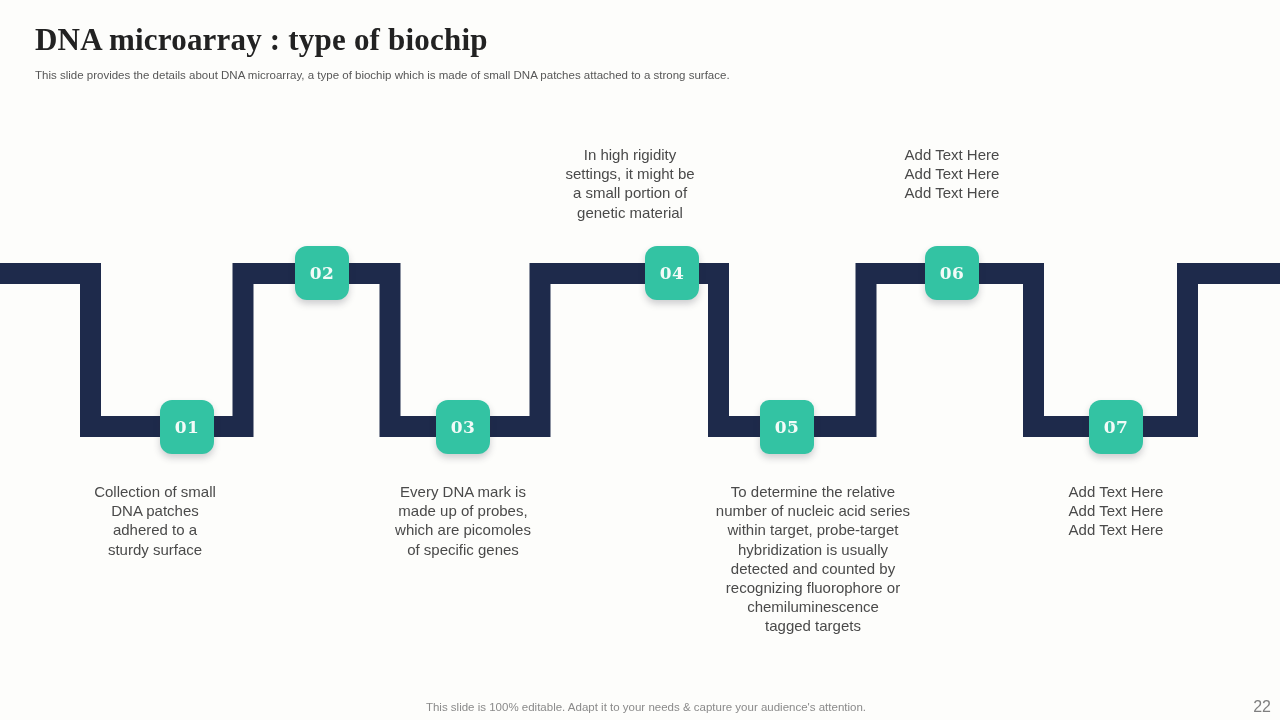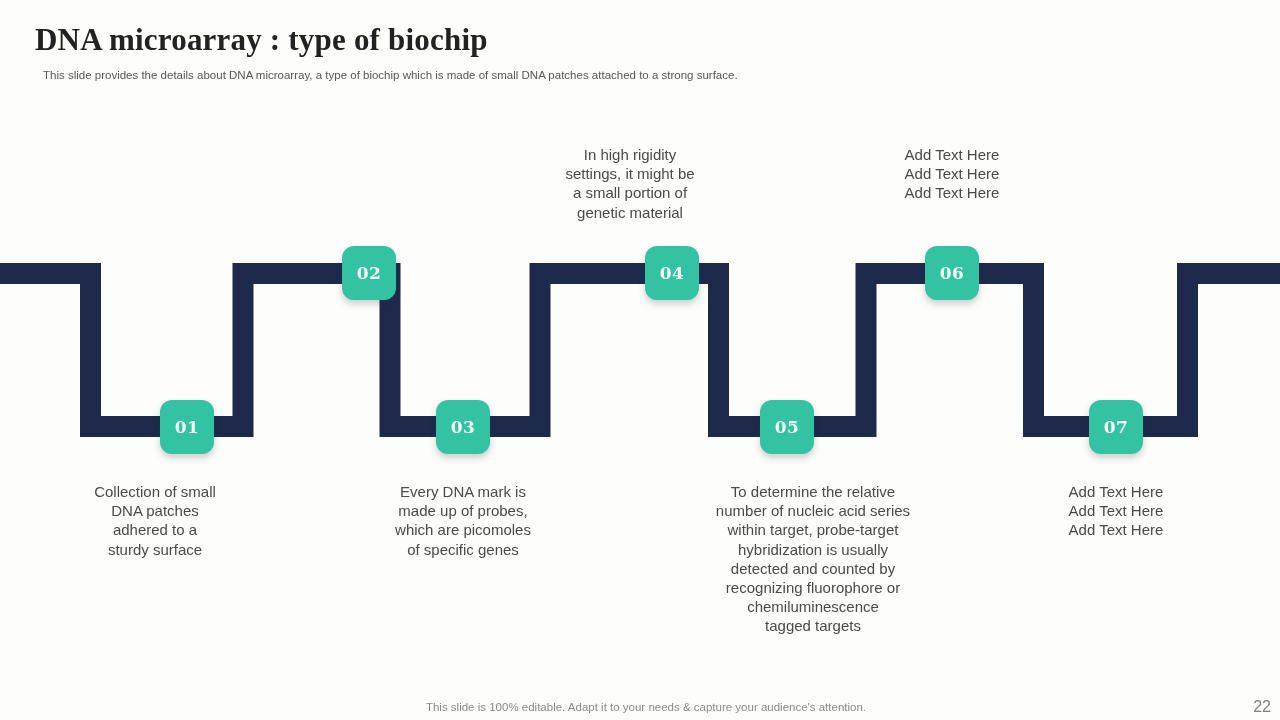--- a/index.html
+++ b/index.html
@@ -22,21 +22,20 @@
     color: #222222;
     letter-spacing: 0.2px;
     white-space: nowrap;
   }
   .subtitle {
     position: absolute;
     left: 35px; top: 69px;
     font-size: 11.5px;
     color: #575757;
     white-space: nowrap;
-    margin-left: 8px;
   }
   .zigzag-svg {
     position: absolute;
     left: 0; top: 0;
     width: 1280px; height: 720px;
   }
   .badge {
     position: absolute;
     width: 54px; height: 54px;
     background: #33c3a3;
@@ -110,23 +109,23 @@
 hybridization is usually
 detected and counted by
 recognizing fluorophore or
 chemiluminescence
 tagged targets</div>
   <div class="step-text" style="left:991px; top:482px;">Add Text Here
 Add Text Here
 Add Text Here</div>
 
   <div class="badge" style="left:128px; top:400px;margin-left:32px;">01</div>
-  <div class="badge" style="left:295px; top:246px;margin-left:47px;">02</div>
+  <div class="badge" style="left:295px; top:246px;">02</div>
   <div class="badge" style="left:436px; top:400px;">03</div>
   <div class="badge" style="left:603px; top:246px;margin-left:42px;">04</div>
-  <div class="badge" style="left:760px; top:400px;">05</div>
+  <div class="badge" style="left:760px; top:400px;border-radius:9px;">05</div>
   <div class="badge" style="left:925px; top:246px;">06</div>
   <div class="badge" style="left:1089px; top:400px;">07</div>
 
   <div class="footer">This slide is 100% editable. Adapt it to your needs &amp; capture your audience's attention.</div>
   <div class="page-number">22</div>
 
 </div>
 
 </body></html>

